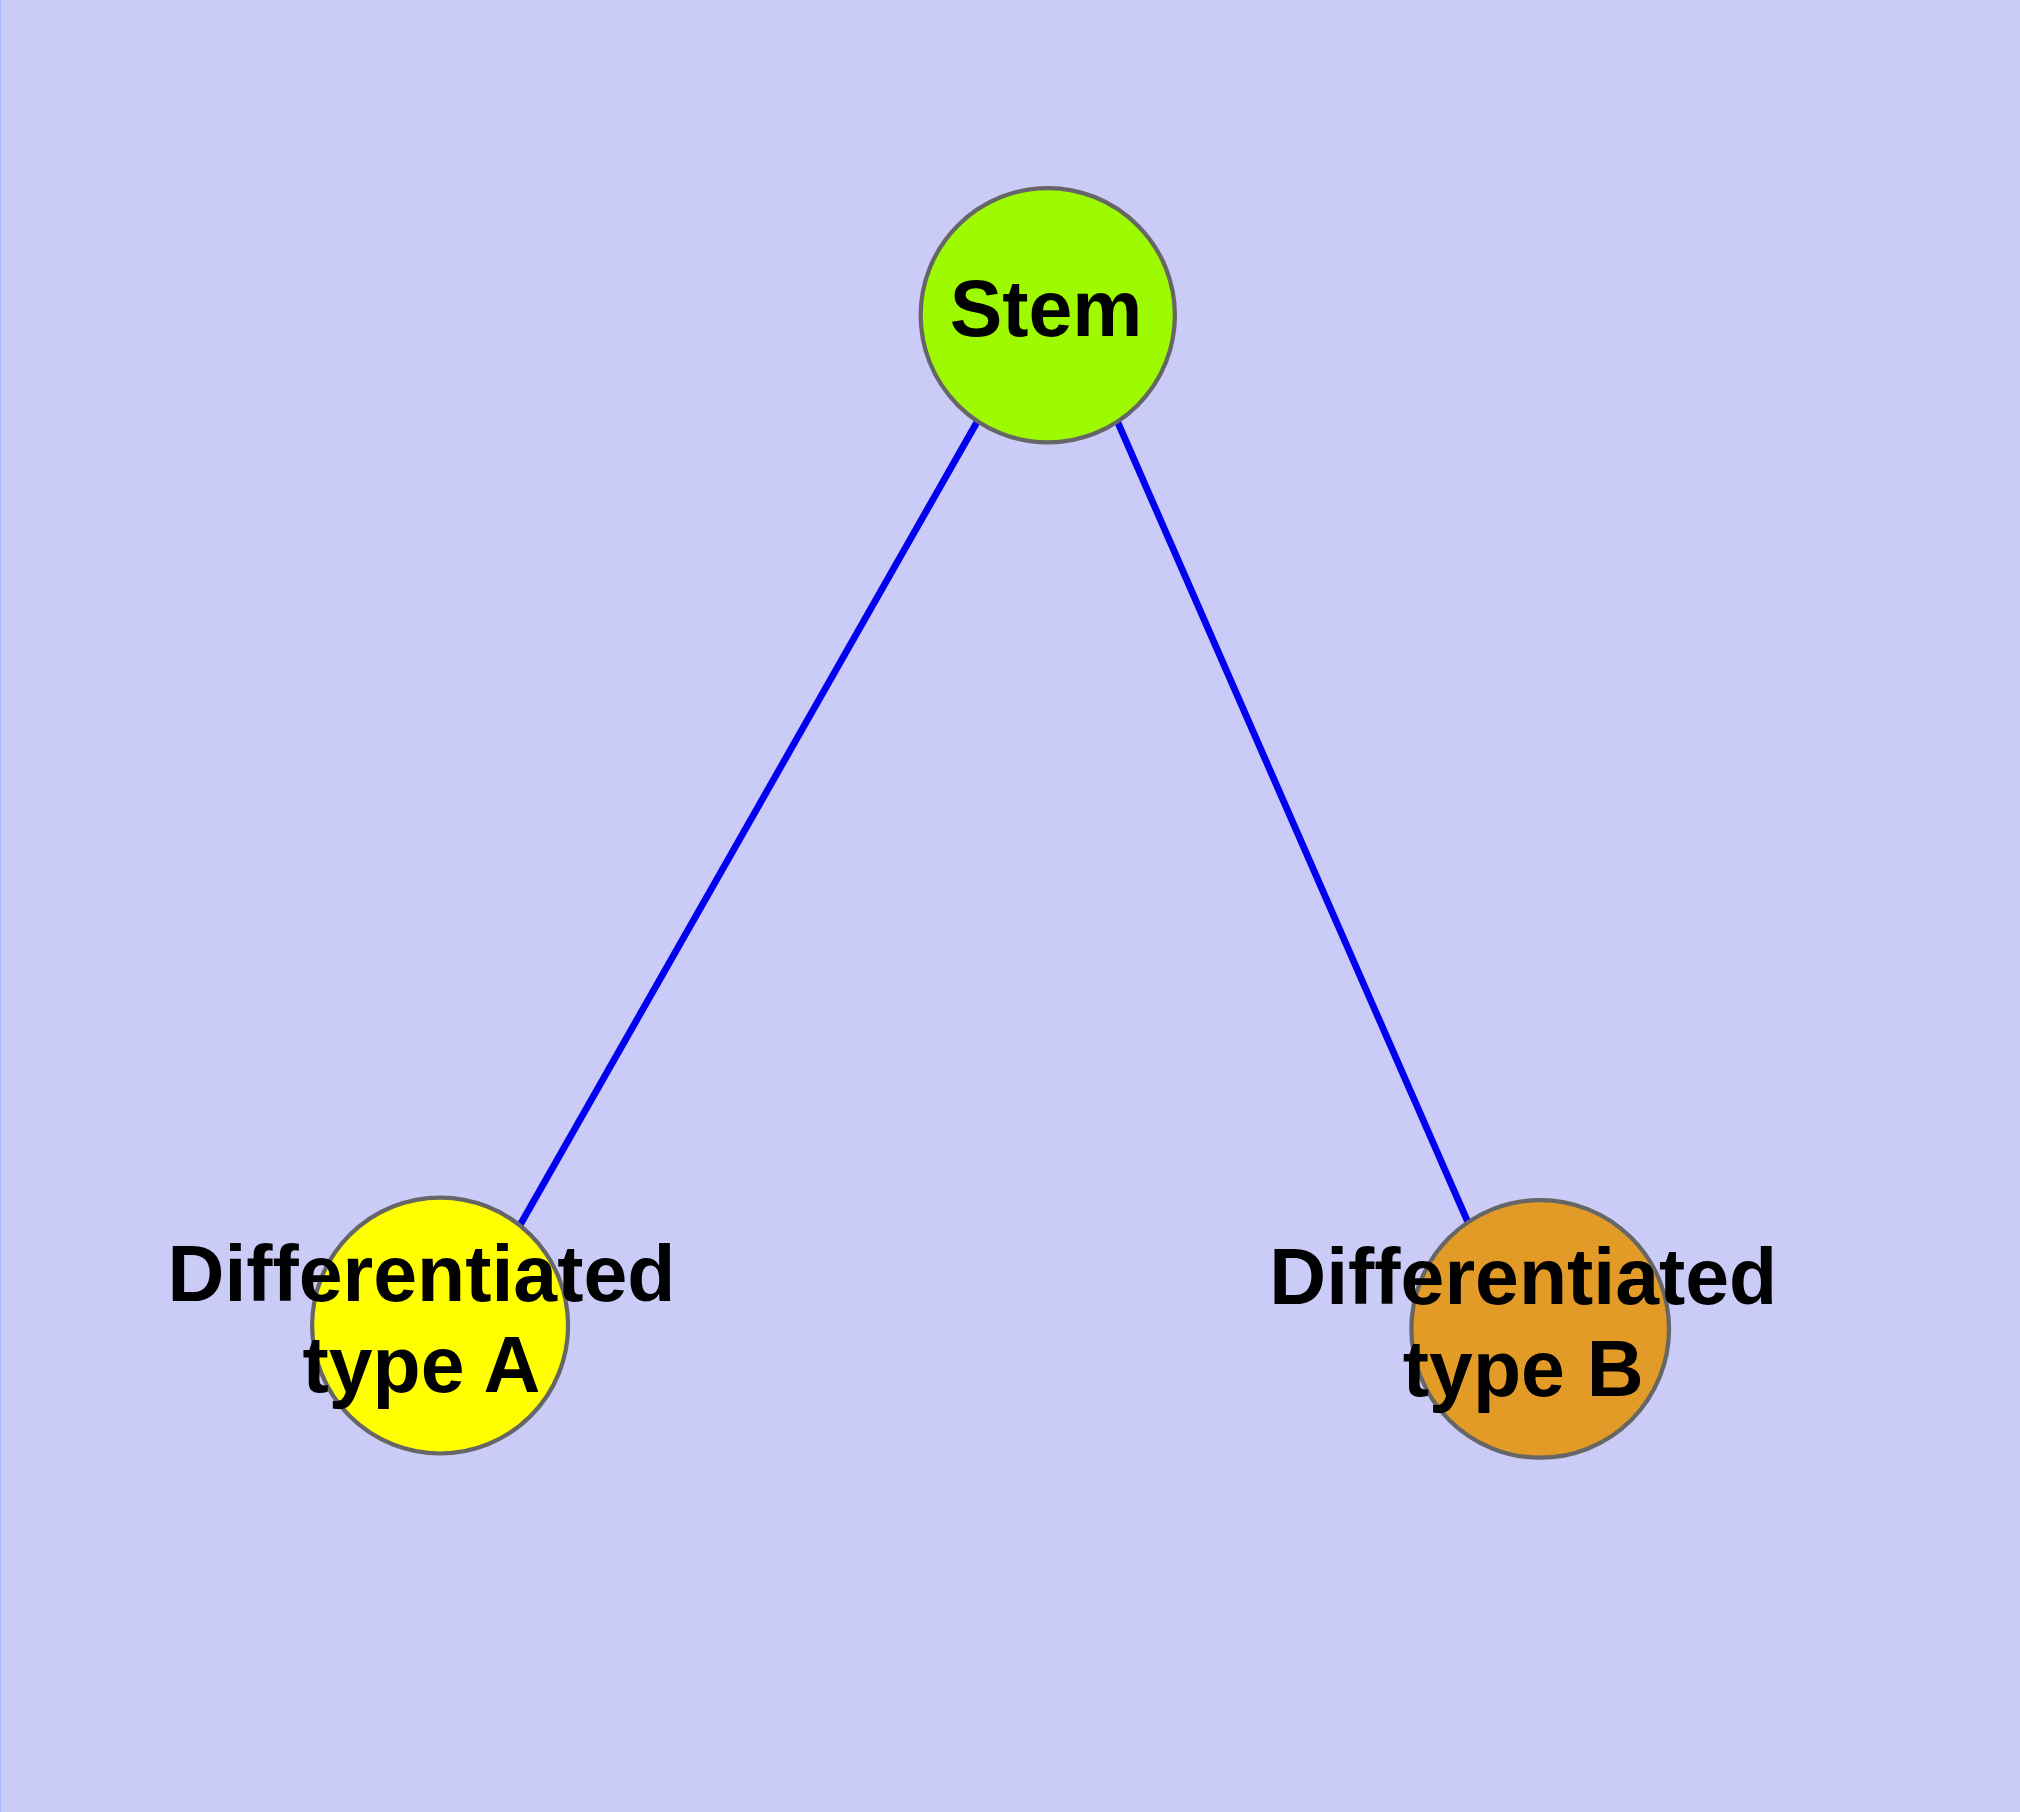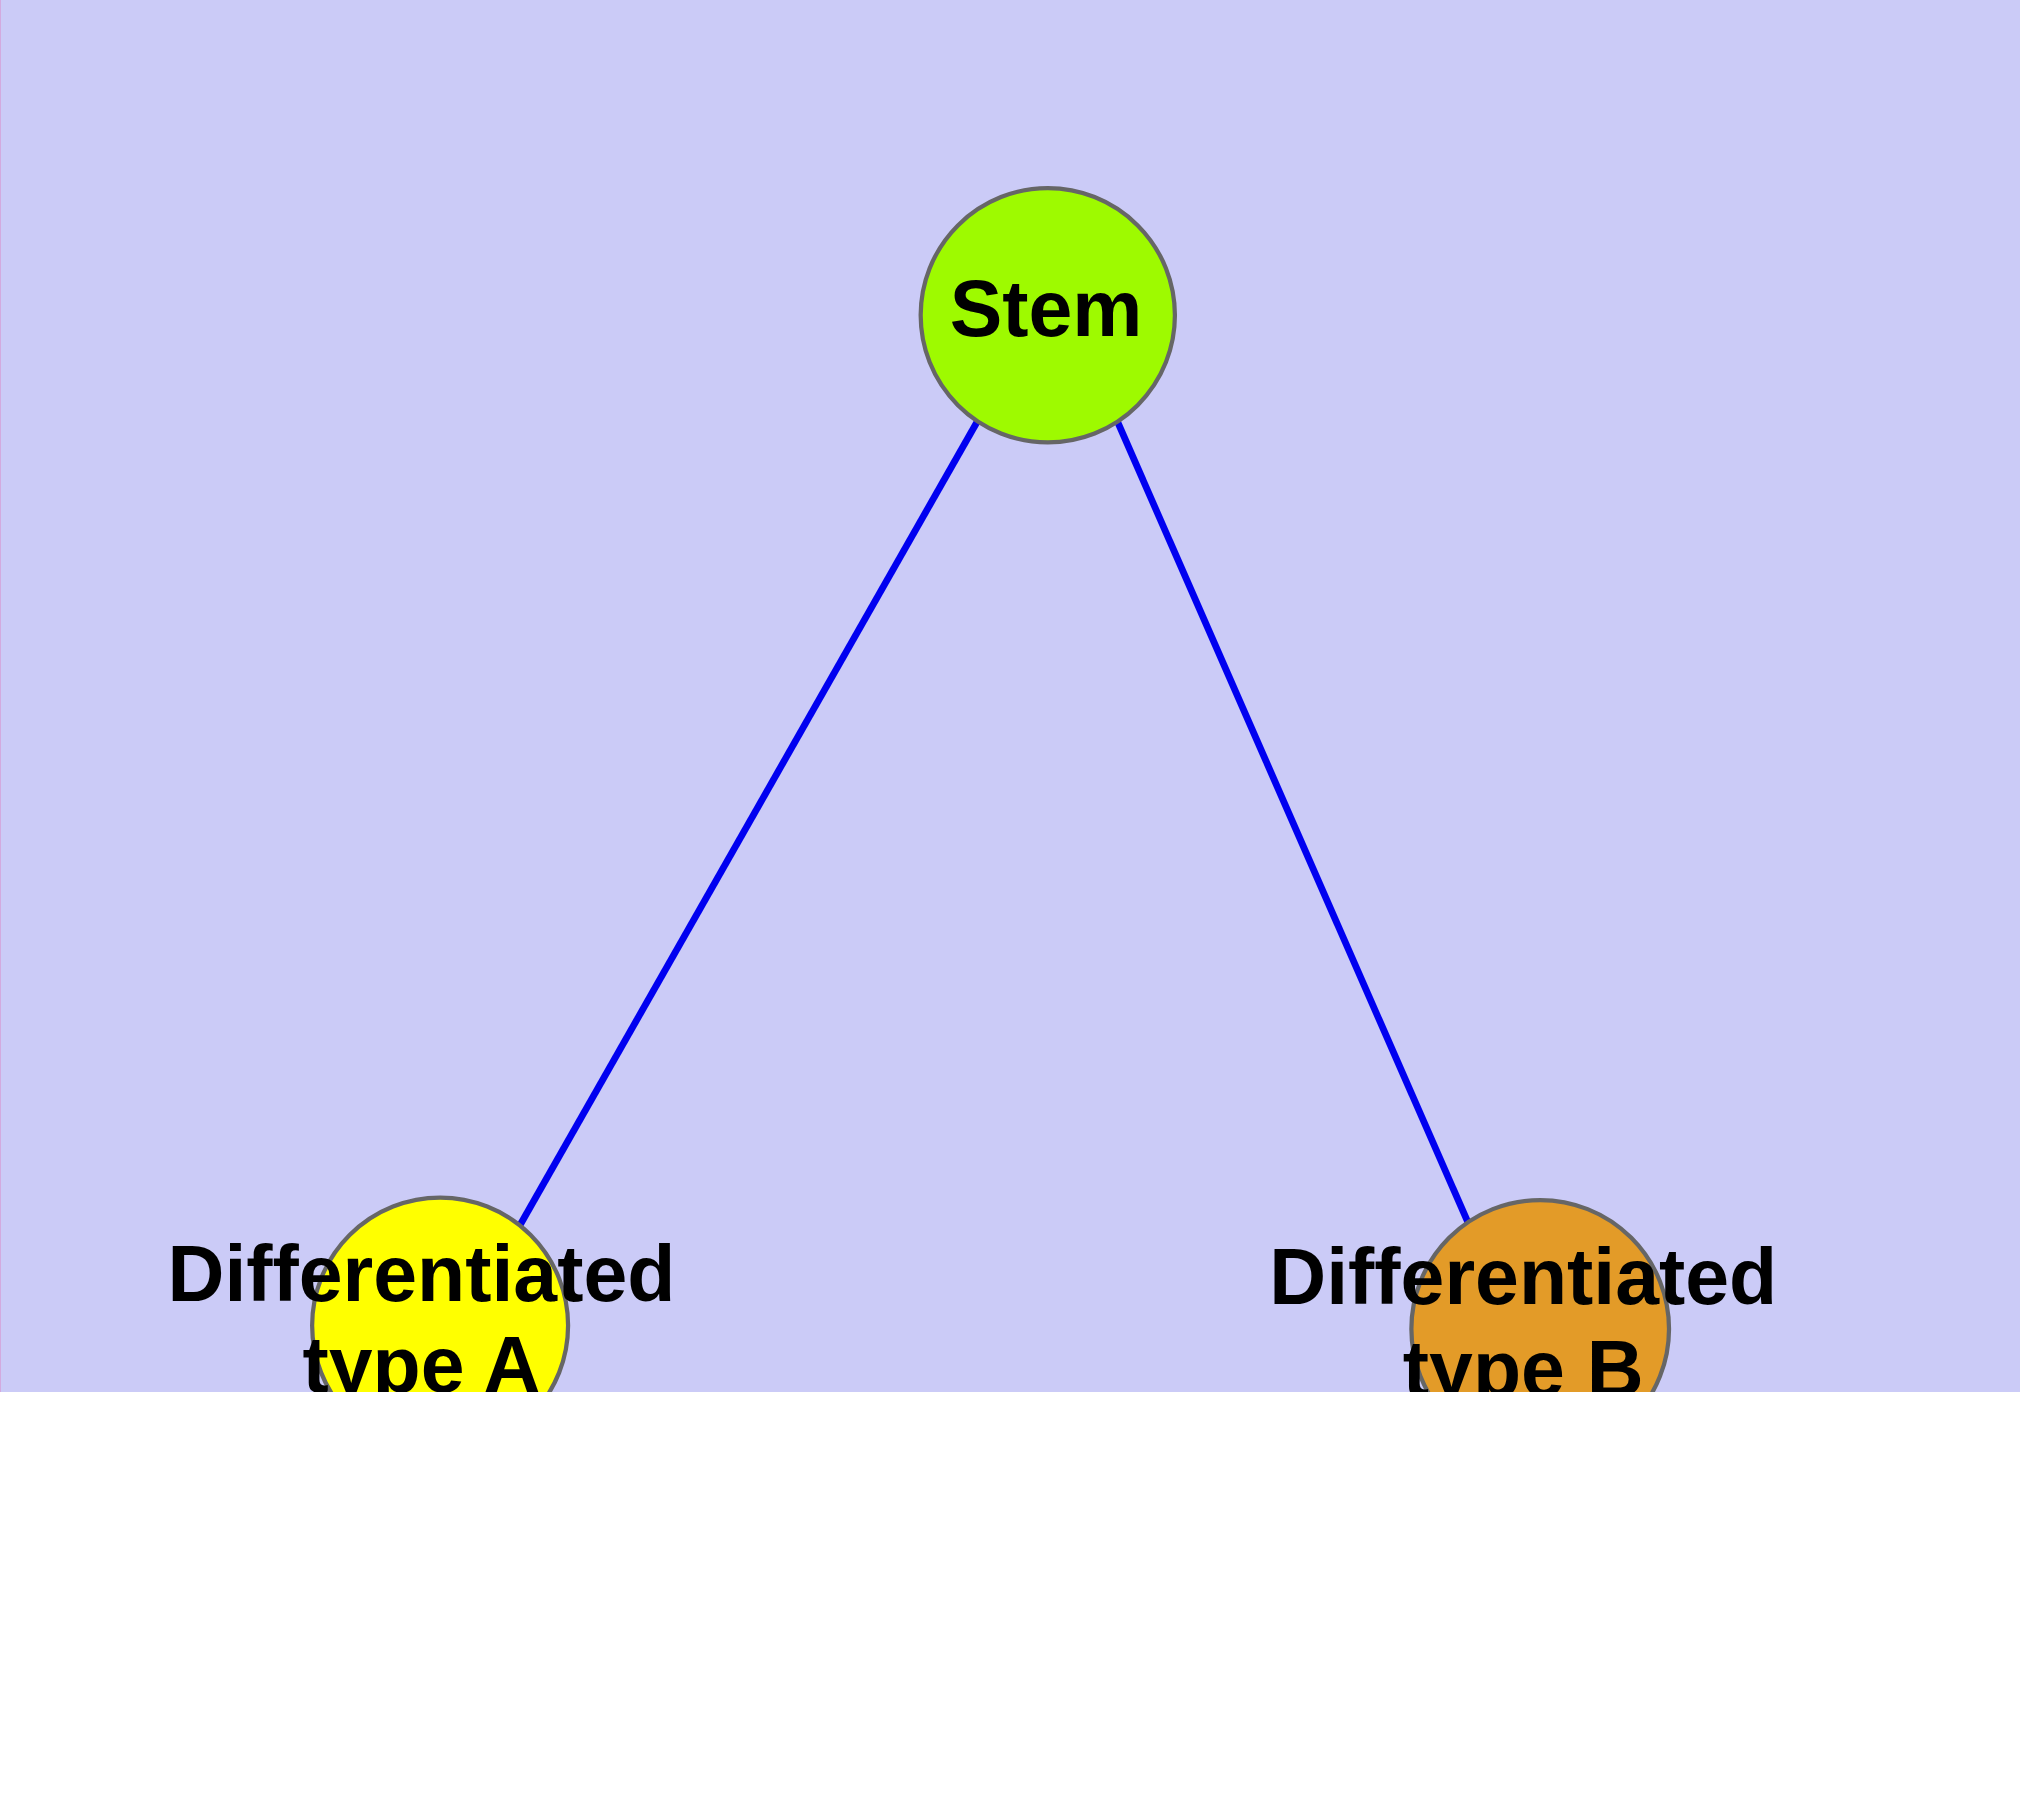--- a/index.html
+++ b/index.html
@@ -32,21 +32,21 @@
     text-anchor: middle;
     paint-order: normal;
   }
   .node-label tspan {
     font-family: "Liberation Sans", sans-serif;
   }
 </style>
 </head>
 <body>
 
-<div id="canvas" style="width: 2021px; height: 1392px; background: #ec4899;">
+<div id="canvas" style="width: 2021px; height: 1812px; background: #3b82f6;">
   <svg id="graph-svg" viewBox="0 0 2384 2138" style="width: 2021px; height: 1812px;">
 
     <rect id="bg-rect" x="0" y="0" width="2384" height="2138" fill="#cbcbf7"></rect>
 
     <g id="edges-group">
         <line x1="1153" y1="497" x2="613" y2="1446" stroke="#0000f0" stroke-width="8" stroke-linecap="butt"></line>
         <line x1="1318" y1="497" x2="1732" y2="1443" stroke="#0000f0" stroke-width="8" stroke-linecap="butt"></line>
       </g>
 
     <g id="nodes-group">

